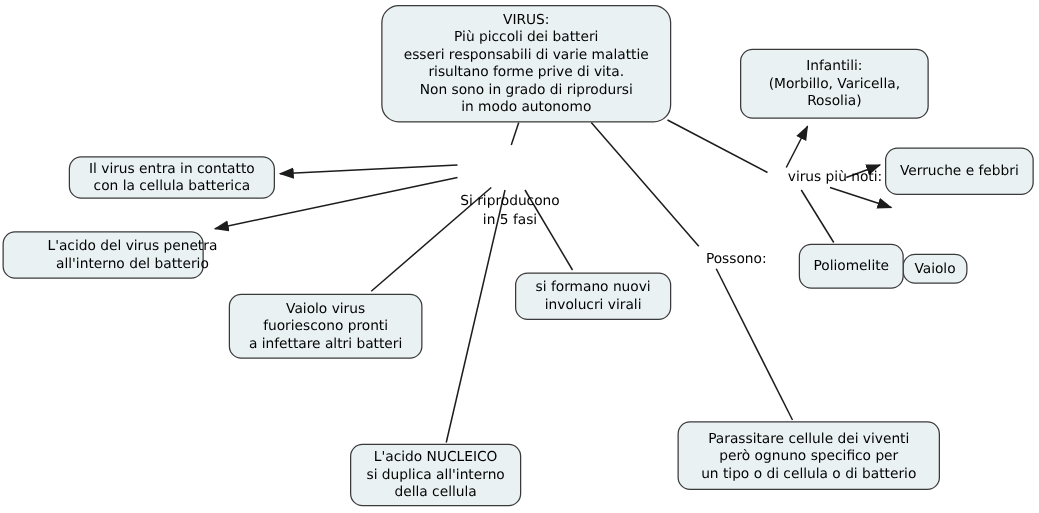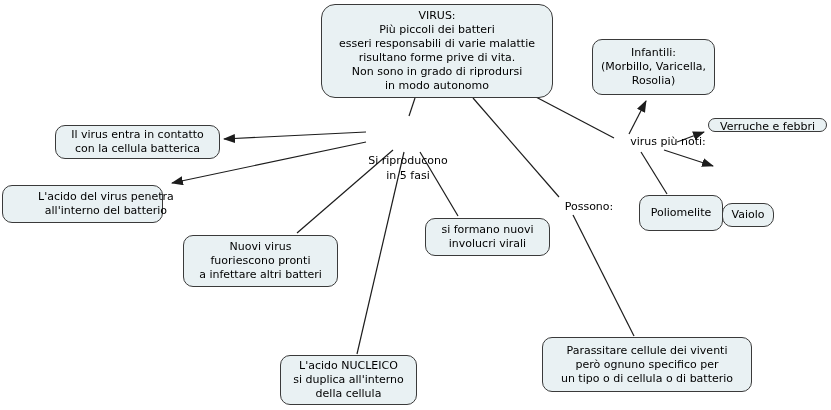--- a/index.html
+++ b/index.html
@@ -28,21 +28,21 @@
     border:1.5px solid var(--node-border);
     border-radius:10px;
     display:grid;
     place-items:center;
     text-align:center;
     white-space:pre;
     font-size:11px;
     line-height:14px;
     padding:1px 4px;
   }
-  .node.big{border-radius:14px;margin-left:16px;}
+  .node.big{border-radius:14px;}
   .label{
     position:absolute;
     text-align:center;
     white-space:pre;
     font-size:11px;
     line-height:15px;
   }
 </style>
 </head>
 <body>
@@ -70,41 +70,41 @@
     <line x1="641" y1="152" x2="667" y2="194"></line>
   </svg>
 
   <div class="node big" style="left:305px;top:4px;width:232px;height:94px;">VIRUS:
 Più piccoli dei batteri
 esseri responsabili di varie malattie
 risultano forme prive di vita.
 Non sono in grado di riprodursi
 in modo autonomo</div>
 
-  <div class="node" style="left:592px;top:39px;width:123px;height:56px;">Infantili:
+  <div class="node" style="left:592px;top:39px;width:151px;height:56px;">Infantili:
 (Morbillo, Varicella,
 Rosolia)</div>
 
-  <div class="node" style="left:708px;top:118px;width:119px;height:14px;">Verruche e febbri</div>
+  <div class="node" style="left:708px;top:118px;width:119px;height:38px;">Verruche e febbri</div>
 
   <div class="node" style="left:722px;top:167px;width:52px;height:24px;margin-top:36px;">Vaiolo</div>
 
   <div class="node" style="left:639px;top:195px;width:84px;height:36px;">Poliomelite</div>
 
   <div class="node" style="left:55px;top:125px;width:165px;height:34px;">Il virus entra in contatto
 con la cellula batterica</div>
 
   <div class="node" style="left:2px;top:185px;width:161px;height:38px;padding-left:35px;">L'acido del virus penetra
 all'interno del batterio</div>
 
-  <div class="node" style="left:183px;top:235px;width:155px;height:52px;">Nuovi virus
+  <div class="node" style="left:183px;top:235px;width:155px;height:52px;">Vaiolo virus
 fuoriescono pronti
 a infettare altri batteri</div>
 
-  <div class="node" style="left:425px;top:218px;width:125px;height:38px;">si formano nuovi
+  <div class="node" style="left:412px;top:218px;width:125px;height:38px;">si formano nuovi
 involucri virali</div>
 
   <div class="node" style="left:280px;top:355px;width:137px;height:50px;">L'acido NUCLEICO
 si duplica all'interno
 della cellula</div>
 
   <div class="node" style="left:542px;top:337px;width:210px;height:55px;">Parassitare cellule dei viventi
 però ognuno specifico per
 un tipo o di cellula o di batterio</div>
 

